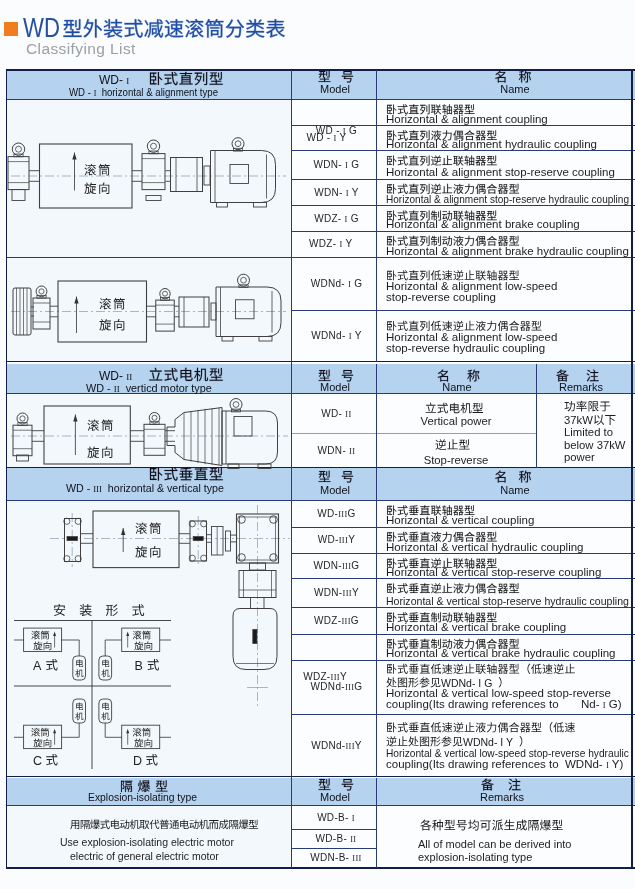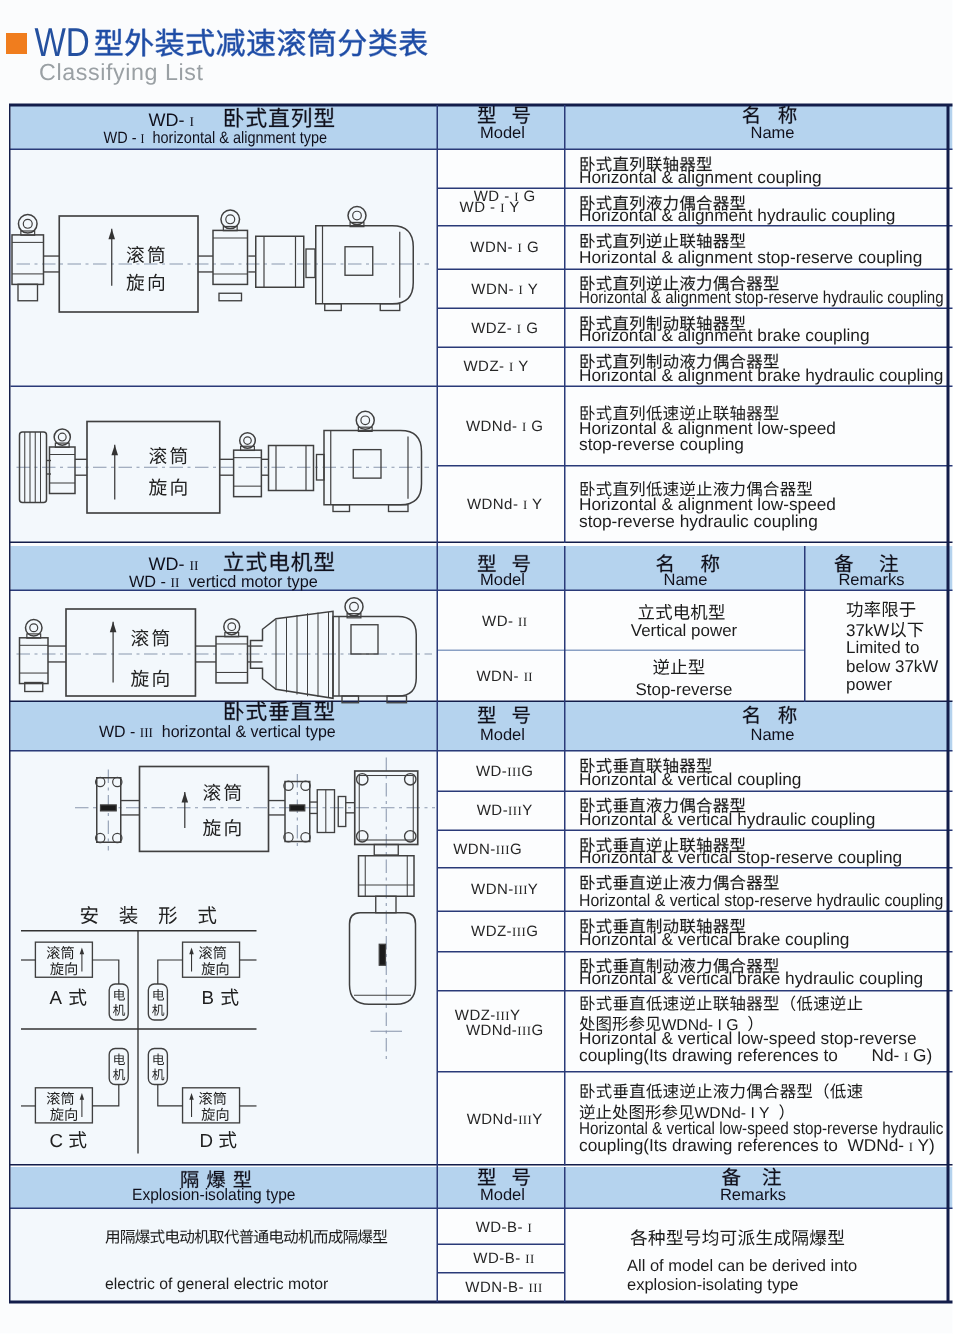--- a/index.html
+++ b/index.html
@@ -90,37 +90,38 @@
     <div style="position:absolute;left:564px;top:426.3px;width:500px;height:13.6px;font:11.3px 'Liberation Sans',sans-serif;line-height:13.6px;color:#1d1d1d;letter-spacing:0px;white-space:nowrap;text-align:left;">Limited to</div>
     <div style="position:absolute;left:564px;top:438.8px;width:500px;height:13.6px;font:11.3px 'Liberation Sans',sans-serif;line-height:13.6px;color:#1d1d1d;letter-spacing:0px;white-space:nowrap;text-align:left;">below 37kW</div>
     <div style="position:absolute;left:564px;top:451.3px;width:500px;height:13.6px;font:11.3px 'Liberation Sans',sans-serif;line-height:13.6px;color:#1d1d1d;letter-spacing:0px;white-space:nowrap;text-align:left;">power</div>
     <div style="position:absolute;left:66px;top:482.1px;width:500px;height:13.2px;font:11px 'Liberation Sans',sans-serif;line-height:13.2px;color:#10101c;letter-spacing:0px;white-space:nowrap;text-align:left;transform:scaleX(0.968);transform-origin:0 50%;">WD - <span style="font-family:&quot;Liberation Serif&quot;,serif;font-size:9px">III</span> &nbsp;horizontal &amp; vertical type</div>
     <div style="position:absolute;left:310.02001953125px;top:483.6px;width:49.9599609375px;height:13.2px;font:11px 'Liberation Sans',sans-serif;line-height:13.2px;color:#10101c;letter-spacing:0px;white-space:nowrap;text-align:center;">Model</div>
     <div style="position:absolute;left:490.328857421875px;top:483.6px;width:49.34228515625px;height:13.2px;font:11px 'Liberation Sans',sans-serif;line-height:13.2px;color:#10101c;letter-spacing:0px;white-space:nowrap;text-align:center;">Name</div>
     <div style="position:absolute;left:305.85908203125px;top:507.9px;width:61.2818359375px;height:12.0px;font:10px 'Liberation Sans',sans-serif;line-height:12.0px;color:#262626;letter-spacing:0.3px;white-space:nowrap;text-align:center;">WD-<span style="font-family:&quot;Liberation Serif&quot;,serif;font-size:8.5px">III</span>G</div>
     <div style="position:absolute;left:386px;top:514.2px;width:500px;height:13.8px;font:11.5px 'Liberation Sans',sans-serif;line-height:13.8px;color:#1d1d1d;letter-spacing:0px;white-space:nowrap;text-align:left;">Horizontal &amp; vertical coupling</div>
     <div style="position:absolute;left:306.41328125px;top:534.4px;width:60.1734375px;height:12.0px;font:10px 'Liberation Sans',sans-serif;line-height:12.0px;color:#262626;letter-spacing:0.3px;white-space:nowrap;text-align:center;">WD-<span style="font-family:&quot;Liberation Serif&quot;,serif;font-size:8.5px">III</span>Y</div>
     <div style="position:absolute;left:386px;top:540.7px;width:500px;height:13.8px;font:11.5px 'Liberation Sans',sans-serif;line-height:13.8px;color:#1d1d1d;letter-spacing:0px;white-space:nowrap;text-align:left;">Horizontal &amp; vertical hydraulic coupling</div>
-    <div style="position:absolute;left:302.0982421875px;top:560.1px;width:68.803515625px;height:12.0px;font:10px 'Liberation Sans',sans-serif;line-height:12.0px;color:#262626;letter-spacing:0.3px;white-space:nowrap;text-align:left;">WDN-<span style="font-family:&quot;Liberation Serif&quot;,serif;font-size:8.5px">III</span>G</div>
+    <div style="position:absolute;left:302.0982421875px;top:560.1px;width:68.803515625px;height:12.0px;font:10px 'Liberation Sans',sans-serif;line-height:12.0px;color:#262626;letter-spacing:0.3px;white-space:nowrap;text-align:center;">WDN-<span style="font-family:&quot;Liberation Serif&quot;,serif;font-size:8.5px">III</span>G</div>
     <div style="position:absolute;left:386px;top:565.7px;width:500px;height:13.8px;font:11.5px 'Liberation Sans',sans-serif;line-height:13.8px;color:#1d1d1d;letter-spacing:0px;white-space:nowrap;text-align:left;">Horizontal &amp; vertical stop-reserve coupling</div>
     <div style="position:absolute;left:302.65244140625px;top:587.1px;width:67.6951171875px;height:12.0px;font:10px 'Liberation Sans',sans-serif;line-height:12.0px;color:#262626;letter-spacing:0.3px;white-space:nowrap;text-align:center;">WDN-<span style="font-family:&quot;Liberation Serif&quot;,serif;font-size:8.5px">III</span>Y</div>
     <div style="position:absolute;left:386px;top:594.7px;width:500px;height:13.8px;font:11.5px 'Liberation Sans',sans-serif;line-height:13.8px;color:#1d1d1d;letter-spacing:0px;white-space:nowrap;text-align:left;transform:scaleX(0.918);transform-origin:0 50%;">Horizontal &amp; vertical stop-reserve hydraulic coupling</div>
     <div style="position:absolute;left:302.6548828125px;top:614.9px;width:67.690234375px;height:12.0px;font:10px 'Liberation Sans',sans-serif;line-height:12.0px;color:#262626;letter-spacing:0.3px;white-space:nowrap;text-align:center;">WDZ-<span style="font-family:&quot;Liberation Serif&quot;,serif;font-size:8.5px">III</span>G</div>
     <div style="position:absolute;left:386px;top:621.2px;width:500px;height:13.8px;font:11.5px 'Liberation Sans',sans-serif;line-height:13.8px;color:#1d1d1d;letter-spacing:0px;white-space:nowrap;text-align:left;">Horizontal &amp; vertical brake coupling</div>
     <div style="position:absolute;left:303.20908203125px;top:671px;width:66.5818359375px;height:12.0px;font:10px 'Liberation Sans',sans-serif;line-height:12.0px;color:#262626;letter-spacing:0.3px;white-space:nowrap;text-align:left;">WDZ-<span style="font-family:&quot;Liberation Serif&quot;,serif;font-size:8.5px">III</span>Y</div>
     <div style="position:absolute;left:386px;top:647.2px;width:500px;height:13.8px;font:11.5px 'Liberation Sans',sans-serif;line-height:13.8px;color:#1d1d1d;letter-spacing:0px;white-space:nowrap;text-align:left;">Horizontal &amp; vertical brake hydraulic coupling</div>
     <div style="position:absolute;left:299.16748046875px;top:681.4px;width:74.6650390625px;height:12.0px;font:10px 'Liberation Sans',sans-serif;line-height:12.0px;color:#262626;letter-spacing:0.3px;white-space:nowrap;text-align:center;">WDNd-<span style="font-family:&quot;Liberation Serif&quot;,serif;font-size:8.5px">III</span>G</div>
     <div style="position:absolute;left:386px;top:687.1px;width:500px;height:13.8px;font:11.5px 'Liberation Sans',sans-serif;line-height:13.8px;color:#1d1d1d;letter-spacing:0px;white-space:nowrap;text-align:left;">Horizontal &amp; vertical low-speed stop-reverse</div>
     <div style="position:absolute;left:386px;top:698.1px;width:500px;height:13.8px;font:11.5px 'Liberation Sans',sans-serif;line-height:13.8px;color:#1d1d1d;letter-spacing:0px;white-space:nowrap;text-align:left;">coupling(Its drawing references to&nbsp;&nbsp;&nbsp;&nbsp;&nbsp;&nbsp;&nbsp;Nd- <span style="font-family:&quot;Liberation Serif&quot;,serif;font-size:8.5px">I</span> G)</div>
     <div style="position:absolute;left:299.7216796875px;top:739.9px;width:73.556640625px;height:12.0px;font:10px 'Liberation Sans',sans-serif;line-height:12.0px;color:#262626;letter-spacing:0.3px;white-space:nowrap;text-align:center;">WDNd-<span style="font-family:&quot;Liberation Serif&quot;,serif;font-size:8.5px">III</span>Y</div>
     <div style="position:absolute;left:386px;top:747.1px;width:500px;height:13.8px;font:11.5px 'Liberation Sans',sans-serif;line-height:13.8px;color:#1d1d1d;letter-spacing:0px;white-space:nowrap;text-align:left;transform:scaleX(0.886);transform-origin:0 50%;">Horizontal &amp; vertical low-speed stop-reverse hydraulic</div>
     <div style="position:absolute;left:386px;top:758.1px;width:500px;height:13.8px;font:11.5px 'Liberation Sans',sans-serif;line-height:13.8px;color:#1d1d1d;letter-spacing:0px;white-space:nowrap;text-align:left;">coupling(Its drawing references to&nbsp;&nbsp;WDNd- <span style="font-family:&quot;Liberation Serif&quot;,serif;font-size:8.5px">I</span> Y)</div>
     <div style="position:absolute;left:88px;top:791.1px;width:500px;height:13.2px;font:11px 'Liberation Sans',sans-serif;line-height:13.2px;color:#10101c;letter-spacing:0px;white-space:nowrap;text-align:left;transform:scaleX(0.943);transform-origin:0 50%;">Explosion-isolating type</div>
     <div style="position:absolute;left:310.02001953125px;top:791.1px;width:49.9599609375px;height:13.2px;font:11px 'Liberation Sans',sans-serif;line-height:13.2px;color:#10101c;letter-spacing:0px;white-space:nowrap;text-align:center;">Model</div>
     <div style="position:absolute;left:469.997314453125px;top:791.1px;width:64.00537109375px;height:13.2px;font:11px 'Liberation Sans',sans-serif;line-height:13.2px;color:#10101c;letter-spacing:0px;white-space:nowrap;text-align:center;">Remarks</div>
+    <div style="position:absolute;left:60px;top:836.1px;width:500px;height:12.6px;font:10.5px 'Liberation Sans',sans-serif;line-height:12.6px;color:#1d1d1d;letter-spacing:0px;white-space:nowrap;text-align:left;">Use explosion-isolating electric motor</div>
     <div style="position:absolute;left:70px;top:850.1px;width:500px;height:12.6px;font:10.5px 'Liberation Sans',sans-serif;line-height:12.6px;color:#1d1d1d;letter-spacing:0px;white-space:nowrap;text-align:left;">electric of general electric motor</div>
     <div style="position:absolute;left:307.1765625px;top:811.6px;width:57.646875px;height:12.0px;font:10px 'Liberation Sans',sans-serif;line-height:12.0px;color:#262626;letter-spacing:0.3px;white-space:nowrap;text-align:center;">WD-B- <span style="font-family:&quot;Liberation Serif&quot;,serif;font-size:8.5px">I</span></div>
     <div style="position:absolute;left:305.63740234375px;top:832.6px;width:60.7251953125px;height:12.0px;font:10px 'Liberation Sans',sans-serif;line-height:12.0px;color:#262626;letter-spacing:0.3px;white-space:nowrap;text-align:center;">WD-B- <span style="font-family:&quot;Liberation Serif&quot;,serif;font-size:8.5px">II</span></div>
     <div style="position:absolute;left:300.33740234375px;top:851.9px;width:71.3251953125px;height:12.0px;font:10px 'Liberation Sans',sans-serif;line-height:12.0px;color:#262626;letter-spacing:0.3px;white-space:nowrap;text-align:center;">WDN-B- <span style="font-family:&quot;Liberation Serif&quot;,serif;font-size:8.5px">III</span></div>
     <div style="position:absolute;left:418px;top:837.6px;width:500px;height:13.2px;font:11px 'Liberation Sans',sans-serif;line-height:13.2px;color:#1d1d1d;letter-spacing:0px;white-space:nowrap;text-align:left;">All of model can be derived into</div>
     <div style="position:absolute;left:418px;top:851.1px;width:500px;height:13.2px;font:11px 'Liberation Sans',sans-serif;line-height:13.2px;color:#1d1d1d;letter-spacing:0px;white-space:nowrap;text-align:left;">explosion-isolating type</div>
     <div style="position:absolute;left:23px;top:16px;width:50px;height:24px;font:27px 'Liberation Sans',sans-serif;line-height:24px;color:#24509f;transform:scaleX(0.82);transform-origin:0 50%;">WD</div>
     <div style="position:absolute;left:26px;top:40px;width:260px;height:18px;font:15.5px 'Liberation Sans',sans-serif;color:#9aa0a4;letter-spacing:0.4px;">Classifying List</div>
 <svg width="635" height="889" viewBox="0 0 635 889" style="position:absolute;left:0;top:0">
       <defs>

